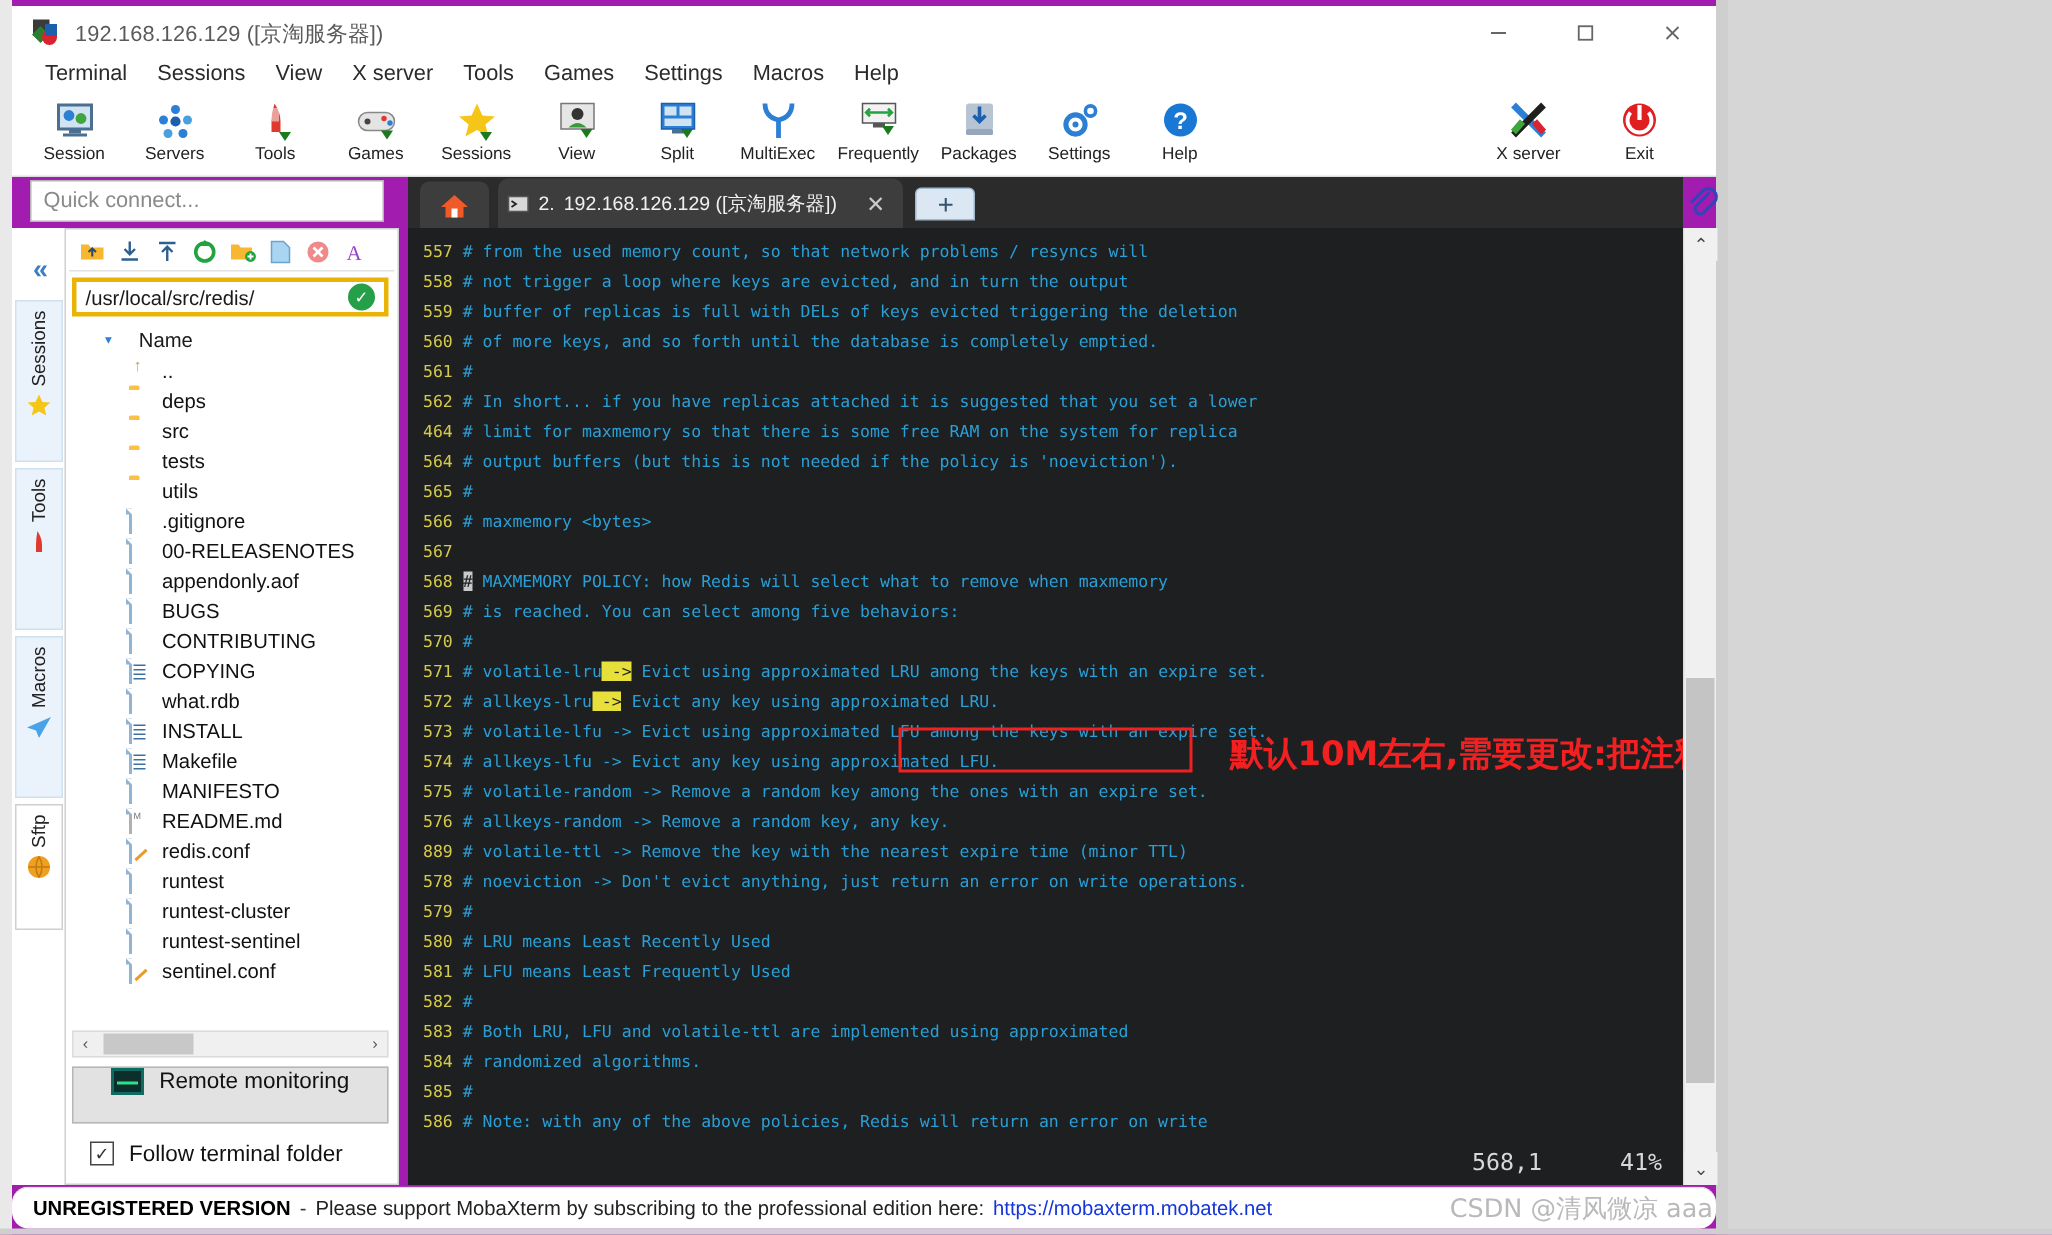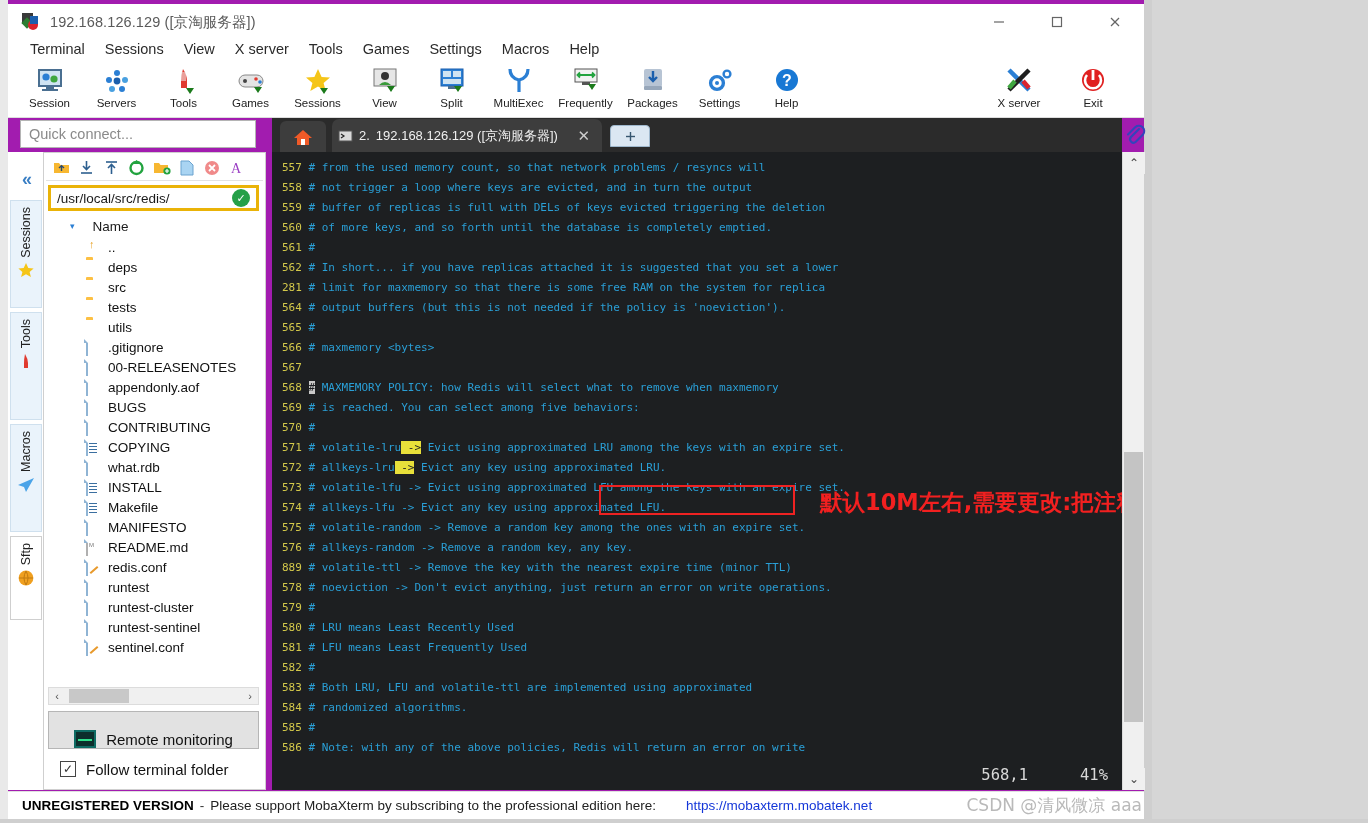--- a/index.html
+++ b/index.html
@@ -170,21 +170,21 @@
     position: absolute; left: 4px; right: 6px; bottom: 84px; height: 18px;
     background: #f0f0f0; border: 1px solid #dcdcdc;
     display: flex; align-items: center;
   }
   .fb-hscroll .arr { width: 16px; text-align: center; color: #555; font-size: 11px; }
   .fb-hscroll .thumb { width: 60px; height: 14px; background: #c8c8c8; margin-left: 4px; }
   .fb-hscroll .spacer { flex: 1; }
   .remote-mon {
     position: absolute; left: 4px; right: 6px; bottom: 40px; height: 38px;
     background: #e2e2e2; border: 1px solid #b6b6b6;
-    display: flex; align-items: flex-end; justify-content: center; gap: 10px;
+    display: flex; align-items: flex-start; justify-content: center; gap: 10px;
     font-size: 15px; color: #111;
   }
   .rm-ico { width: 22px; height: 18px; border: 2px solid #0e6b63; background: #0d2f2c; position: relative; }
   .rm-ico::before { content:""; position:absolute; left:2px; top:7px; width:14px;height:2px; background:#2ee08a; }
   .follow-row {
     position: absolute; left: 4px; right: 6px; bottom: 4px; height: 32px;
     display: flex; align-items: center; gap: 10px; padding-left: 12px;
     font-size: 15px; color: #111;
   }
   .chk { width: 16px; height: 16px; border: 1px solid #444; background: #fff;
@@ -229,25 +229,26 @@
   .rs-up { top: 0; }
   .rs-dn { bottom: 0; }
   .rs-thumb { position:absolute; left:1px; right:1px; top: 300px; height: 270px; background:#c4c4c4; }
 
   
   .footer {
     position: absolute; left: 8px; right: 8px; bottom: 4px; height: 28px;
     background: #ffffff; border-top: 1px solid #e0e0e0;
     display: flex; align-items: center; padding-left: 14px; gap: 6px;
     font-size: 13.5px;
+    border-radius: 11px;
   }
   .unreg { font-weight: bold; color: #000; font-size: 13.5px; }
   .f-dash { color: #333; }
   .f-text { color: #222; }
-  .f-link { color: #1436d8; margin-left: 24px; }
+  .f-link { color: #1436d8; }
   .watermark {
     position: absolute; right: 10px; bottom: 6px;
     color: #b9b9b9; font-size: 17px;
     font-family: "DejaVu Sans", sans-serif;
   }
   .edge-r { position:absolute; right:0; top:0; width:8px; height:823px; background:#cfcfcf; }
   .edge-b { position:absolute; left:0; bottom:0; width:1368px; height:4px; background:#cfcfcf; }
   .bg-strip { position:absolute; left:0; top:0; width:8px; height:823px; background:#e9e9e9; }
 </style>
 </head>
@@ -660,21 +661,21 @@
   </div>
 
   <div class="terminal">
     <div class="term-lines" id="term-lines">
         <div class="term-line"><span class="ln">557</span> <span class="tx"># from the used memory count, so that network problems / resyncs will</span></div>
         <div class="term-line"><span class="ln">558</span> <span class="tx"># not trigger a loop where keys are evicted, and in turn the output</span></div>
         <div class="term-line"><span class="ln">559</span> <span class="tx"># buffer of replicas is full with DELs of keys evicted triggering the deletion</span></div>
         <div class="term-line"><span class="ln">560</span> <span class="tx"># of more keys, and so forth until the database is completely emptied.</span></div>
         <div class="term-line"><span class="ln">561</span> <span class="tx">#</span></div>
         <div class="term-line"><span class="ln">562</span> <span class="tx"># In short... if you have replicas attached it is suggested that you set a lower</span></div>
-        <div class="term-line"><span class="ln">281</span> <span class="tx"># limit for maxmemory so that there is some free RAM on the system for replica</span></div>
+        <div class="term-line"><span class="ln">464</span> <span class="tx"># limit for maxmemory so that there is some free RAM on the system for replica</span></div>
         <div class="term-line"><span class="ln">564</span> <span class="tx"># output buffers (but this is not needed if the policy is 'noeviction').</span></div>
         <div class="term-line"><span class="ln">565</span> <span class="tx">#</span></div>
         <div class="term-line"><span class="ln">566</span> <span class="tx"># maxmemory &lt;bytes&gt;</span></div>
         <div class="term-line"><span class="ln">567</span> <span class="tx"></span></div>
         <div class="term-line"><span class="ln">568</span> <span class="tx"></span><span class="cur">#</span><span class="tx"> MAXMEMORY POLICY: how Redis will select what to remove when maxmemory</span></div>
         <div class="term-line"><span class="ln">569</span> <span class="tx"># is reached. You can select among five behaviors:</span></div>
         <div class="term-line"><span class="ln">570</span> <span class="tx">#</span></div>
         <div class="term-line"><span class="ln">571</span> <span class="tx"># volatile-lru</span><span class="hl"> -&gt;</span><span class="tx"> Evict using approximated LRU among the keys with an expire set.</span></div>
         <div class="term-line"><span class="ln">572</span> <span class="tx"># allkeys-lru</span><span class="hl"> -&gt;</span><span class="tx"> Evict any key using approximated LRU.</span></div>
         <div class="term-line"><span class="ln">573</span> <span class="tx"># volatile-lfu -&gt; Evict using approximated LFU among the keys with an expire set.</span></div>

